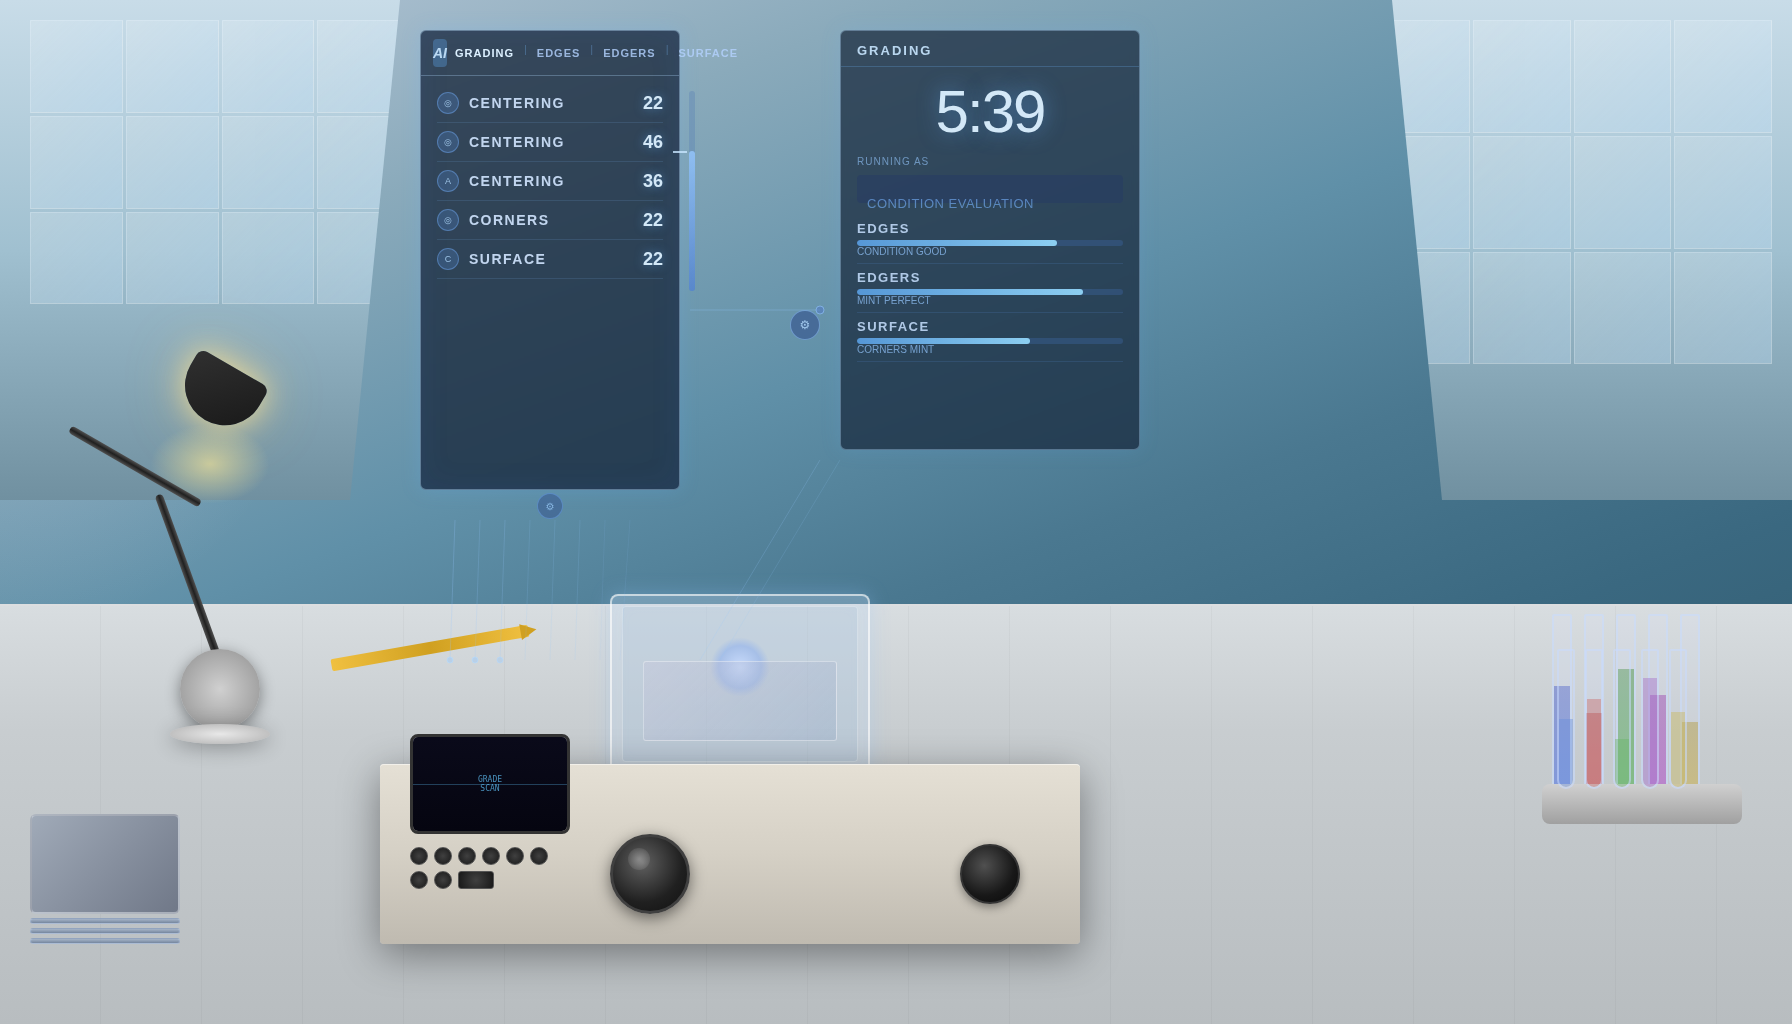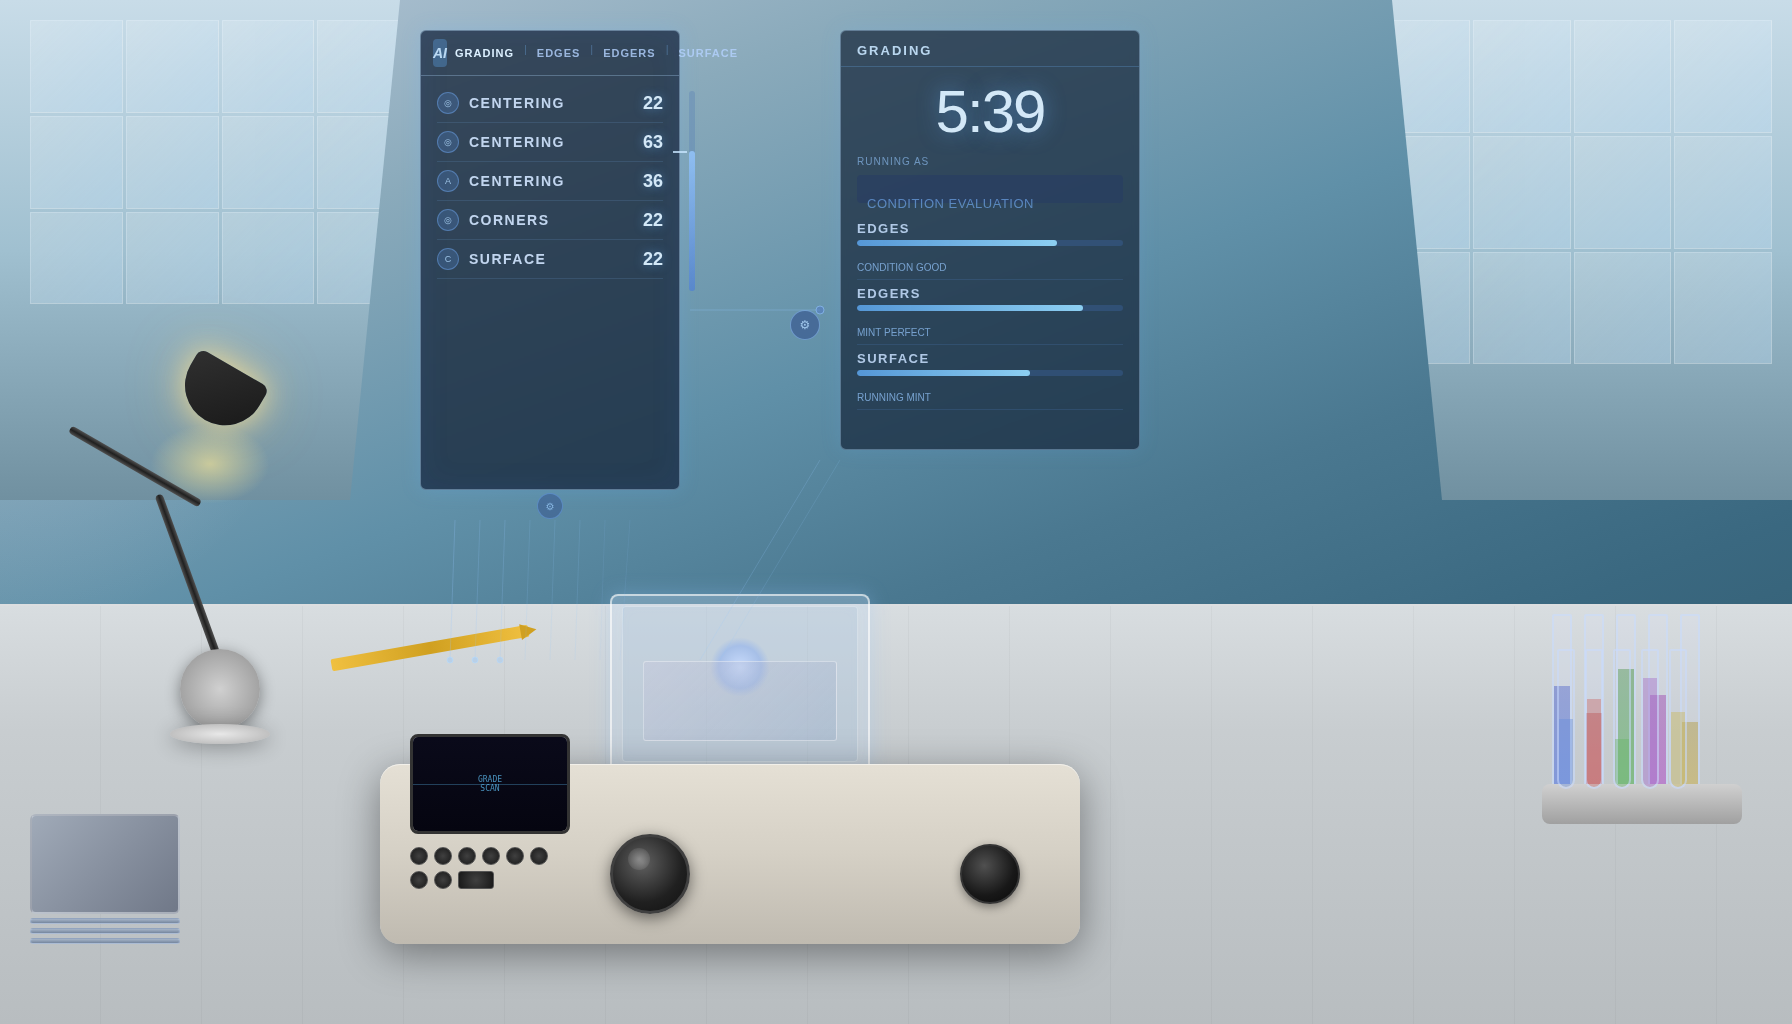--- a/index.html
+++ b/index.html
@@ -190,21 +190,21 @@
       height: 300px;
     }
 
     .machine-body {
       position: absolute;
       bottom: 0;
       left: 0;
       width: 700px;
       height: 180px;
       background: linear-gradient(180deg, #e8e4d8 0%, #d8d4c8 50%, #c0bc b0 100%);
-      border-radius: 20px;
+      border-radius: 4px;
       box-shadow: 0 10px 40px rgba(0,0,0,0.4), inset 0 1px 0 rgba(255,255,255,0.5);
       background: linear-gradient(180deg, #e5e0d5 0%, #d5d0c5 50%, #bfbab0 100%);
     }
 
     .machine-screen-area {
       position: absolute;
       bottom: 110px;
       left: 30px;
       width: 160px;
       height: 100px;
@@ -545,21 +545,21 @@
 
     .holo-right-item-fill {
       height: 100%;
       background: linear-gradient(90deg, rgba(100,180,255,0.7), rgba(150,220,255,0.9));
       border-radius: 3px;
     }
 
     .holo-right-item-value {
       font-size: 10px;
       color: rgba(150,200,255,0.7);
-      margin-top: 16px;
+      margin-top: 0;
     }
 
     
     .card-packs {
       position: absolute;
       bottom: 80px;
       left: 30px;
       display: flex;
       flex-direction: column;
       gap: 4px;
@@ -889,21 +889,21 @@
           </div>
           <span class="holo-item-label">CENTERING</span>
           <span class="holo-item-score">22</span>
         </div>
 
         <div class="holo-item">
           <div class="holo-item-icon">
             <span>◎</span>
           </div>
           <span class="holo-item-label">CENTERING</span>
-          <span class="holo-item-score">63</span>
+          <span class="holo-item-score">46</span>
         </div>
 
         <div class="holo-item">
           <div class="holo-item-icon">
             <span>A</span>
           </div>
           <span class="holo-item-label">CENTERING</span>
           <span class="holo-item-score">36</span>
         </div>
 
@@ -964,21 +964,21 @@
           </div>
           <div class="holo-right-item-value">MINT PERFECT</div>
         </div>
 
 
         <div class="holo-right-item">
           <div class="holo-right-item-label">SURFACE</div>
           <div class="holo-right-item-bar">
             <div class="holo-right-item-fill" style="width: 65%"></div>
           </div>
-          <div class="holo-right-item-value">RUNNING MINT</div>
+          <div class="holo-right-item-value">CORNERS MINT</div>
         </div>
       </div>
     </div>
   </div>
 
   <svg style="position:absolute; top:0; left:0; width:100%; height:100%; pointer-events:none;">
 
     <line x1="455" y1="520" x2="450" y2="660" stroke="rgba(150,200,255,0.25)" stroke-width="1"></line>
     <line x1="480" y1="520" x2="475" y2="660" stroke="rgba(150,200,255,0.2)" stroke-width="1"></line>
     <line x1="505" y1="520" x2="500" y2="660" stroke="rgba(150,200,255,0.2)" stroke-width="1"></line>

